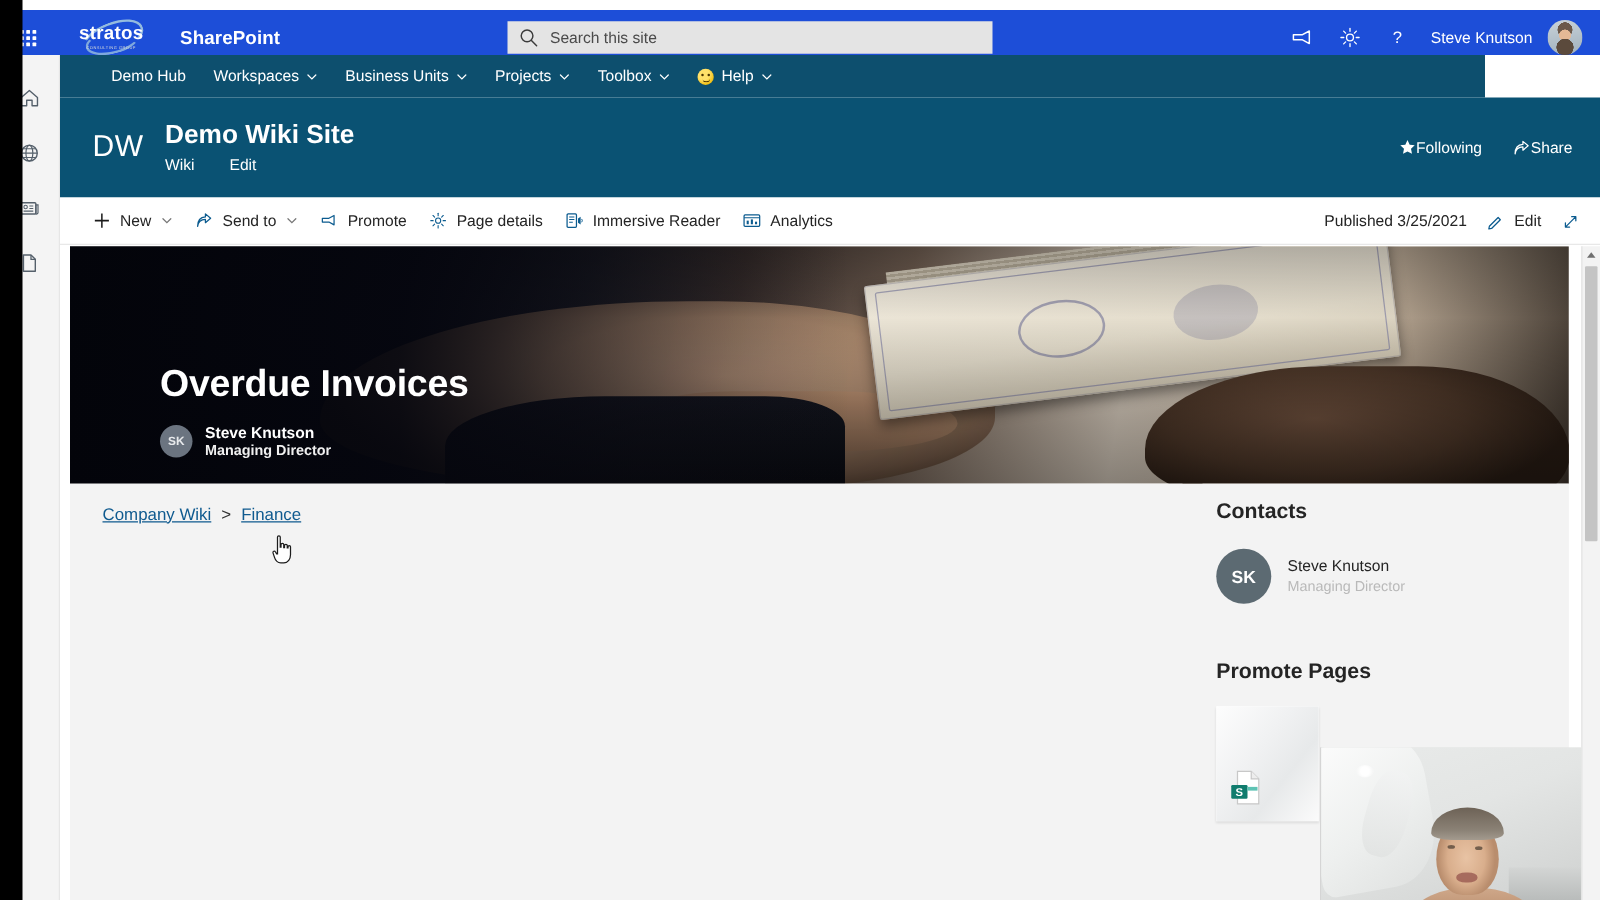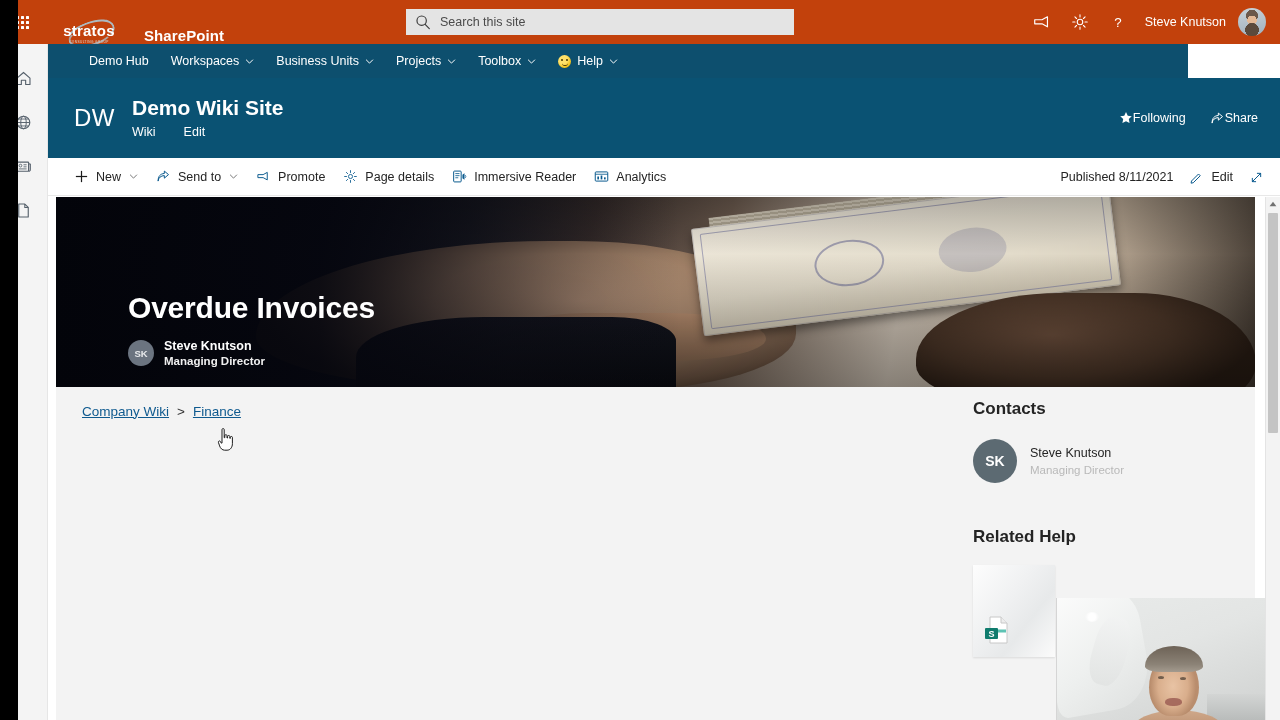--- a/index.html
+++ b/index.html
@@ -11,23 +11,23 @@
   }
   #screen {
     position: relative;
     width: 1280px; height: 720px;
     background: #ffffff;
     overflow: hidden;
   }
 
   
   .suitebar {
-    position: absolute; top: 0; left: 0; width: 1280px; height: 44px;
-    background: #c2410c;
-    display: flex; align-items: flex-end;
+    position: absolute; top: 8px; left: 0; width: 1280px; height: 44px;
+    background: #1d4ed8;
+    display: flex; align-items: center;
   }
   .waffle {
     width: 44px; height: 44px;
     display: flex; align-items: center; justify-content: center;
     cursor: pointer;
   }
   .waffle-grid {
     display: grid; grid-template-columns: repeat(3, 3px);
     grid-template-rows: repeat(3, 3px); gap: 2px;
   }
@@ -608,21 +608,21 @@
           <rect x="1.5" y="3.5" width="15" height="11" rx="1" fill="none" stroke="#0b5b8f" stroke-width="1.2"></rect>
           <line x1="1.5" y1="6.3" x2="16.5" y2="6.3" stroke="#0b5b8f" stroke-width="1"></line>
           <rect x="4" y="9" width="2" height="3.5" fill="#0b5b8f"></rect>
           <rect x="8" y="7.8" width="2" height="4.7" fill="#0b5b8f"></rect>
           <rect x="12" y="10" width="2" height="2.5" fill="#0b5b8f"></rect>
         </svg>
         <span>Analytics</span>
       </div>
 
       <div class="cmdbar-right">
-        <span class="published">Published 8/11/2021</span>
+        <span class="published">Published 3/25/2021</span>
         <div class="cmd" style="margin-right:0">
           <svg class="cico" viewBox="0 0 18 18">
             <path d="M3 13.2l8.4-8.4 2.1 2.1-8.4 8.4-2.6.5z" fill="none" stroke="#0b5b8f" stroke-width="1.2" stroke-linejoin="round"></path>
           </svg>
           <span>Edit</span>
         </div>
         <div class="cmd" style="margin-right:0">
           <svg class="cico" viewBox="0 0 18 18">
             <path d="M4 14l10-10M10 4h4v4M8 14H4v-4" fill="none" stroke="#0b5b8f" stroke-width="1.2" stroke-linecap="round" stroke-linejoin="round"></path>
           </svg>
@@ -664,21 +664,21 @@
         <div class="rightcol">
           <div class="rc-head">Contacts</div>
           <div class="contact-row">
             <div class="contact-av">SK</div>
             <div>
               <div class="contact-name">Steve Knutson</div>
               <div class="contact-role">Managing Director</div>
             </div>
           </div>
 
-          <div class="rc-head2">Related Help</div>
+          <div class="rc-head2">Promote Pages</div>
           <div class="relcard">
             <div class="relcard-bg"></div>
             <svg class="relcard-ico" viewBox="0 0 28 30">
               <path d="M7 2h11l6 6v20H7z" fill="#ffffff" stroke="#c8c8c8" stroke-width="1"></path>
               <path d="M18 2v6h6" fill="#ededed" stroke="#c8c8c8" stroke-width="1"></path>
               <rect x="2" y="13" width="13" height="11" rx="1" fill="#107c6e"></rect>
               <text x="8.5" y="21.6" font-size="9" font-weight="bold" fill="#ffffff" text-anchor="middle" font-family="Liberation Sans, sans-serif">S</text>
               <rect x="15" y="14.5" width="8" height="3" fill="#5ec3b4"></rect>
             </svg>
           </div>

